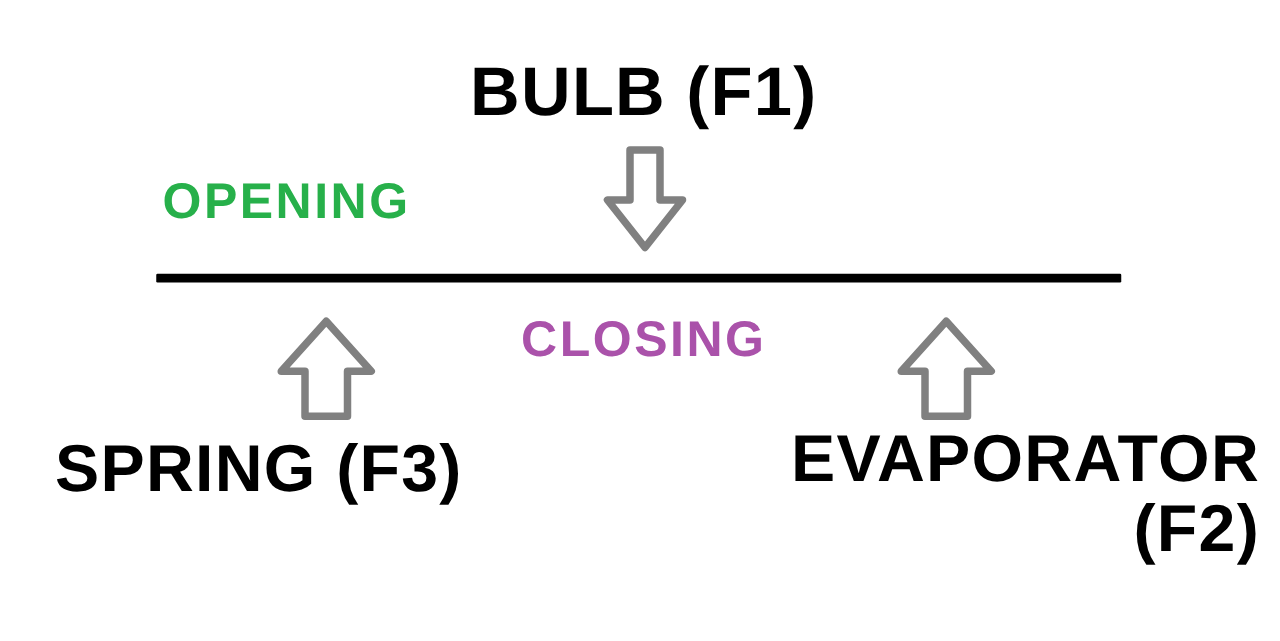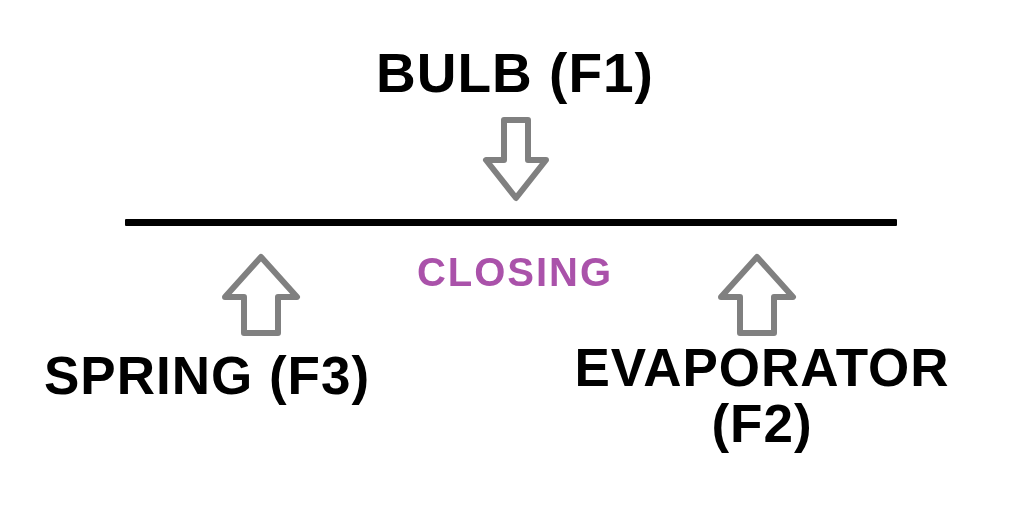--- a/index.html
+++ b/index.html
@@ -63,21 +63,21 @@
     top: 349px;
     font-size: 53px;
     color: #000000;
     letter-spacing: 1px;
   }
 
   .label-evaporator {
     left: 516px;
     top: 340px;
     width: 492px;
-    text-align: center;
+    text-align: right;
     font-size: 53px;
     color: #000000;
     letter-spacing: 1px;
     white-space: normal;
     line-height: 1.05;
   }
 
   
   .valve-bar {
     position: absolute;
@@ -116,20 +116,21 @@
 <div class="canvas">
 
   <div class="label label-bulb">BULB (F1)</div>
 
   <div class="arrow arrow-down-bulb">
     <svg width="70" height="88" viewBox="0 0 70 88" aria-hidden="true">
       <polygon points="23,4 47,4 47,44 65,44 35,82 5,44 23,44" fill="#ffffff" stroke="#808080" stroke-width="6" stroke-linejoin="round"></polygon>
     </svg>
   </div>
 
+  <div class="label label-opening">OPENING</div>
 
   <div class="valve-bar"></div>
 
   <div class="label label-closing">CLOSING</div>
 
   <div class="arrow arrow-up-spring">
     <svg width="82" height="84" viewBox="0 0 82 84" aria-hidden="true">
       <polygon points="41,4 77,44 58,44 58,80 24,80 24,44 5,44" fill="#ffffff" stroke="#808080" stroke-width="6" stroke-linejoin="round"></polygon>
     </svg>
   </div>

